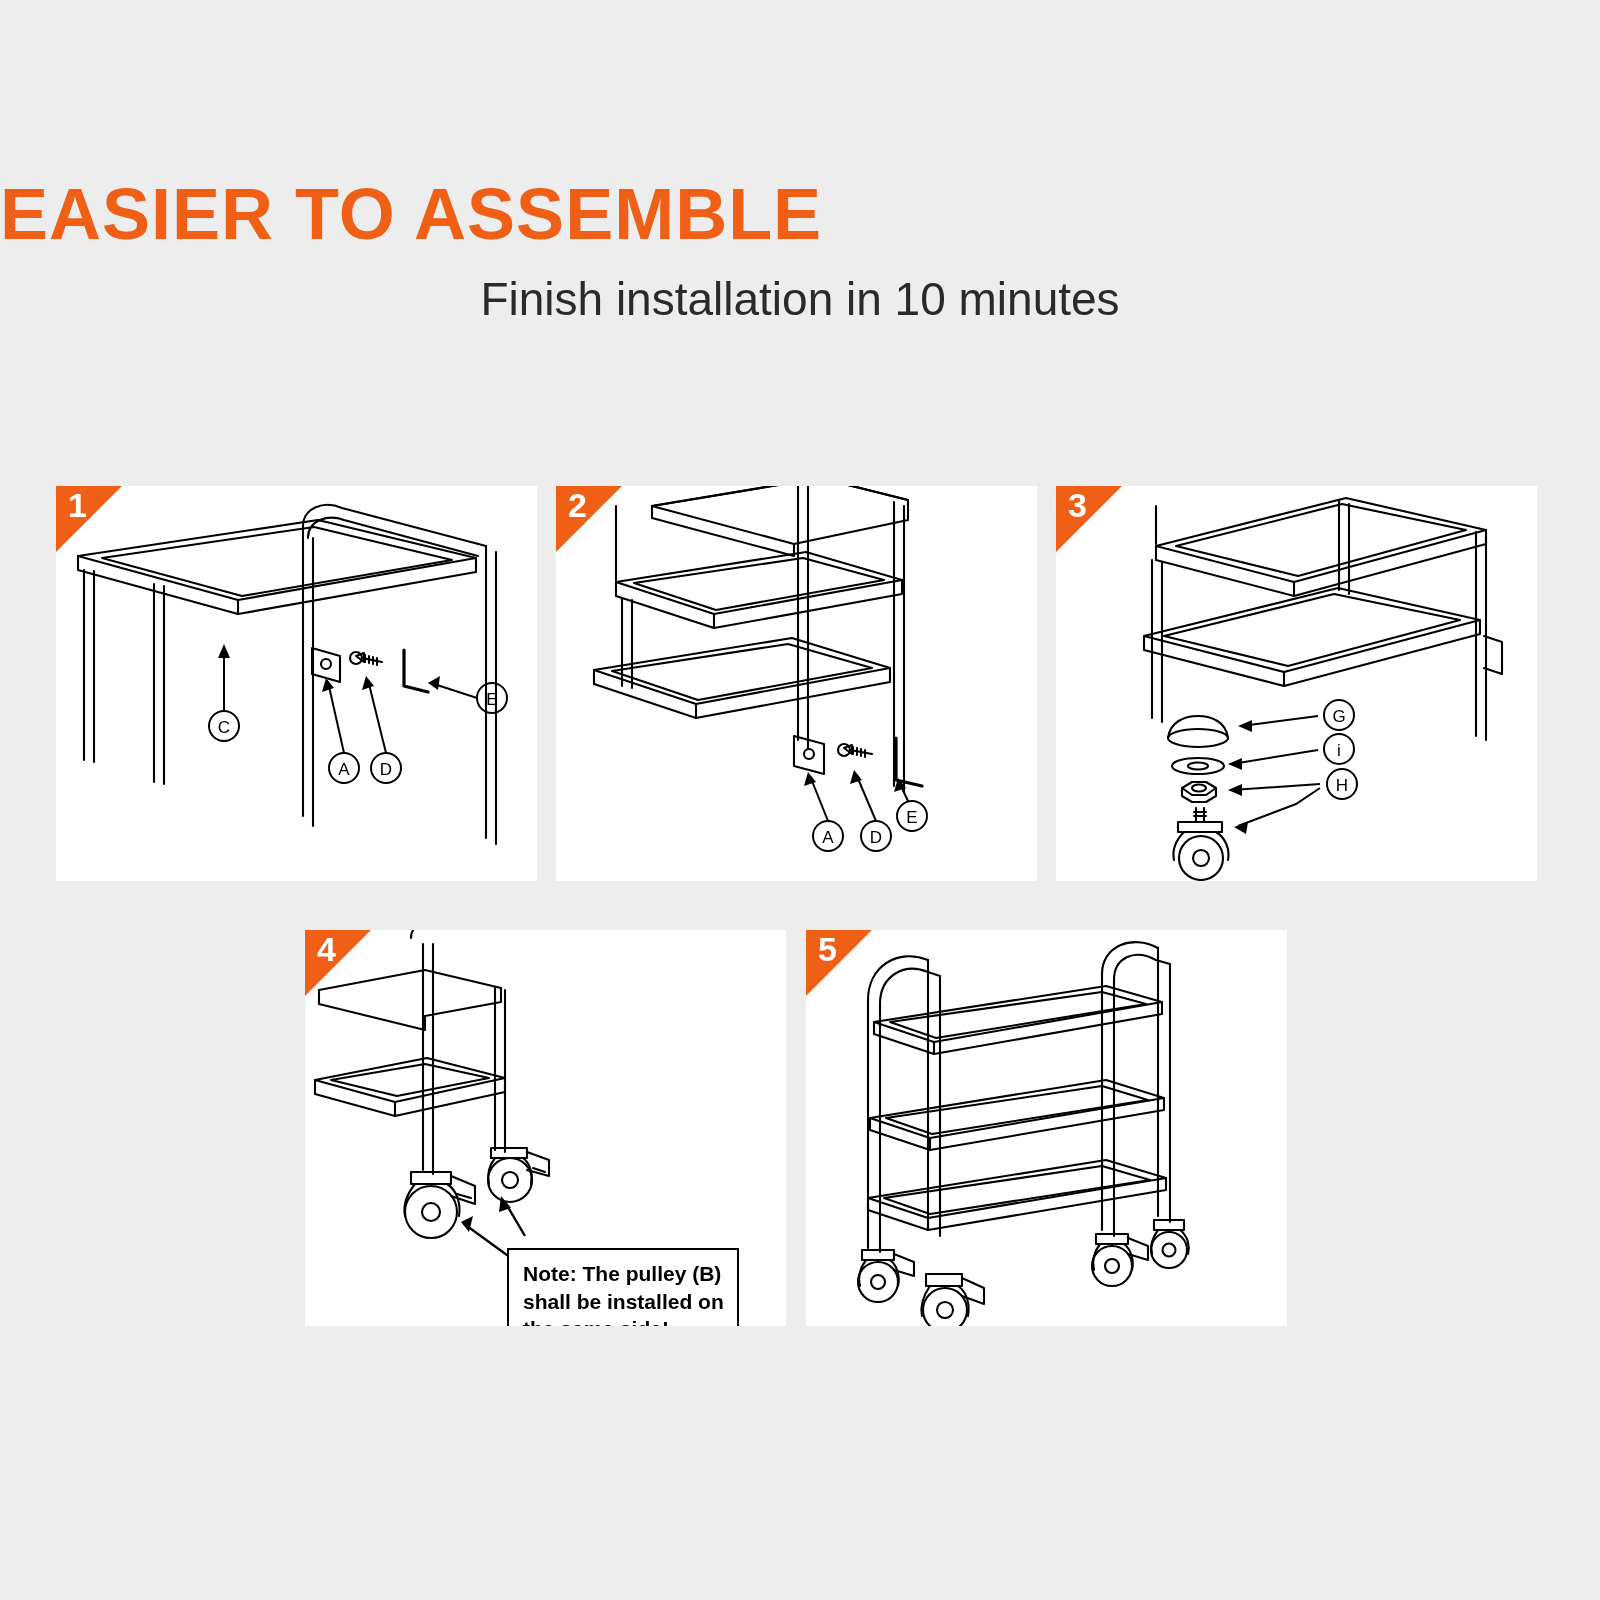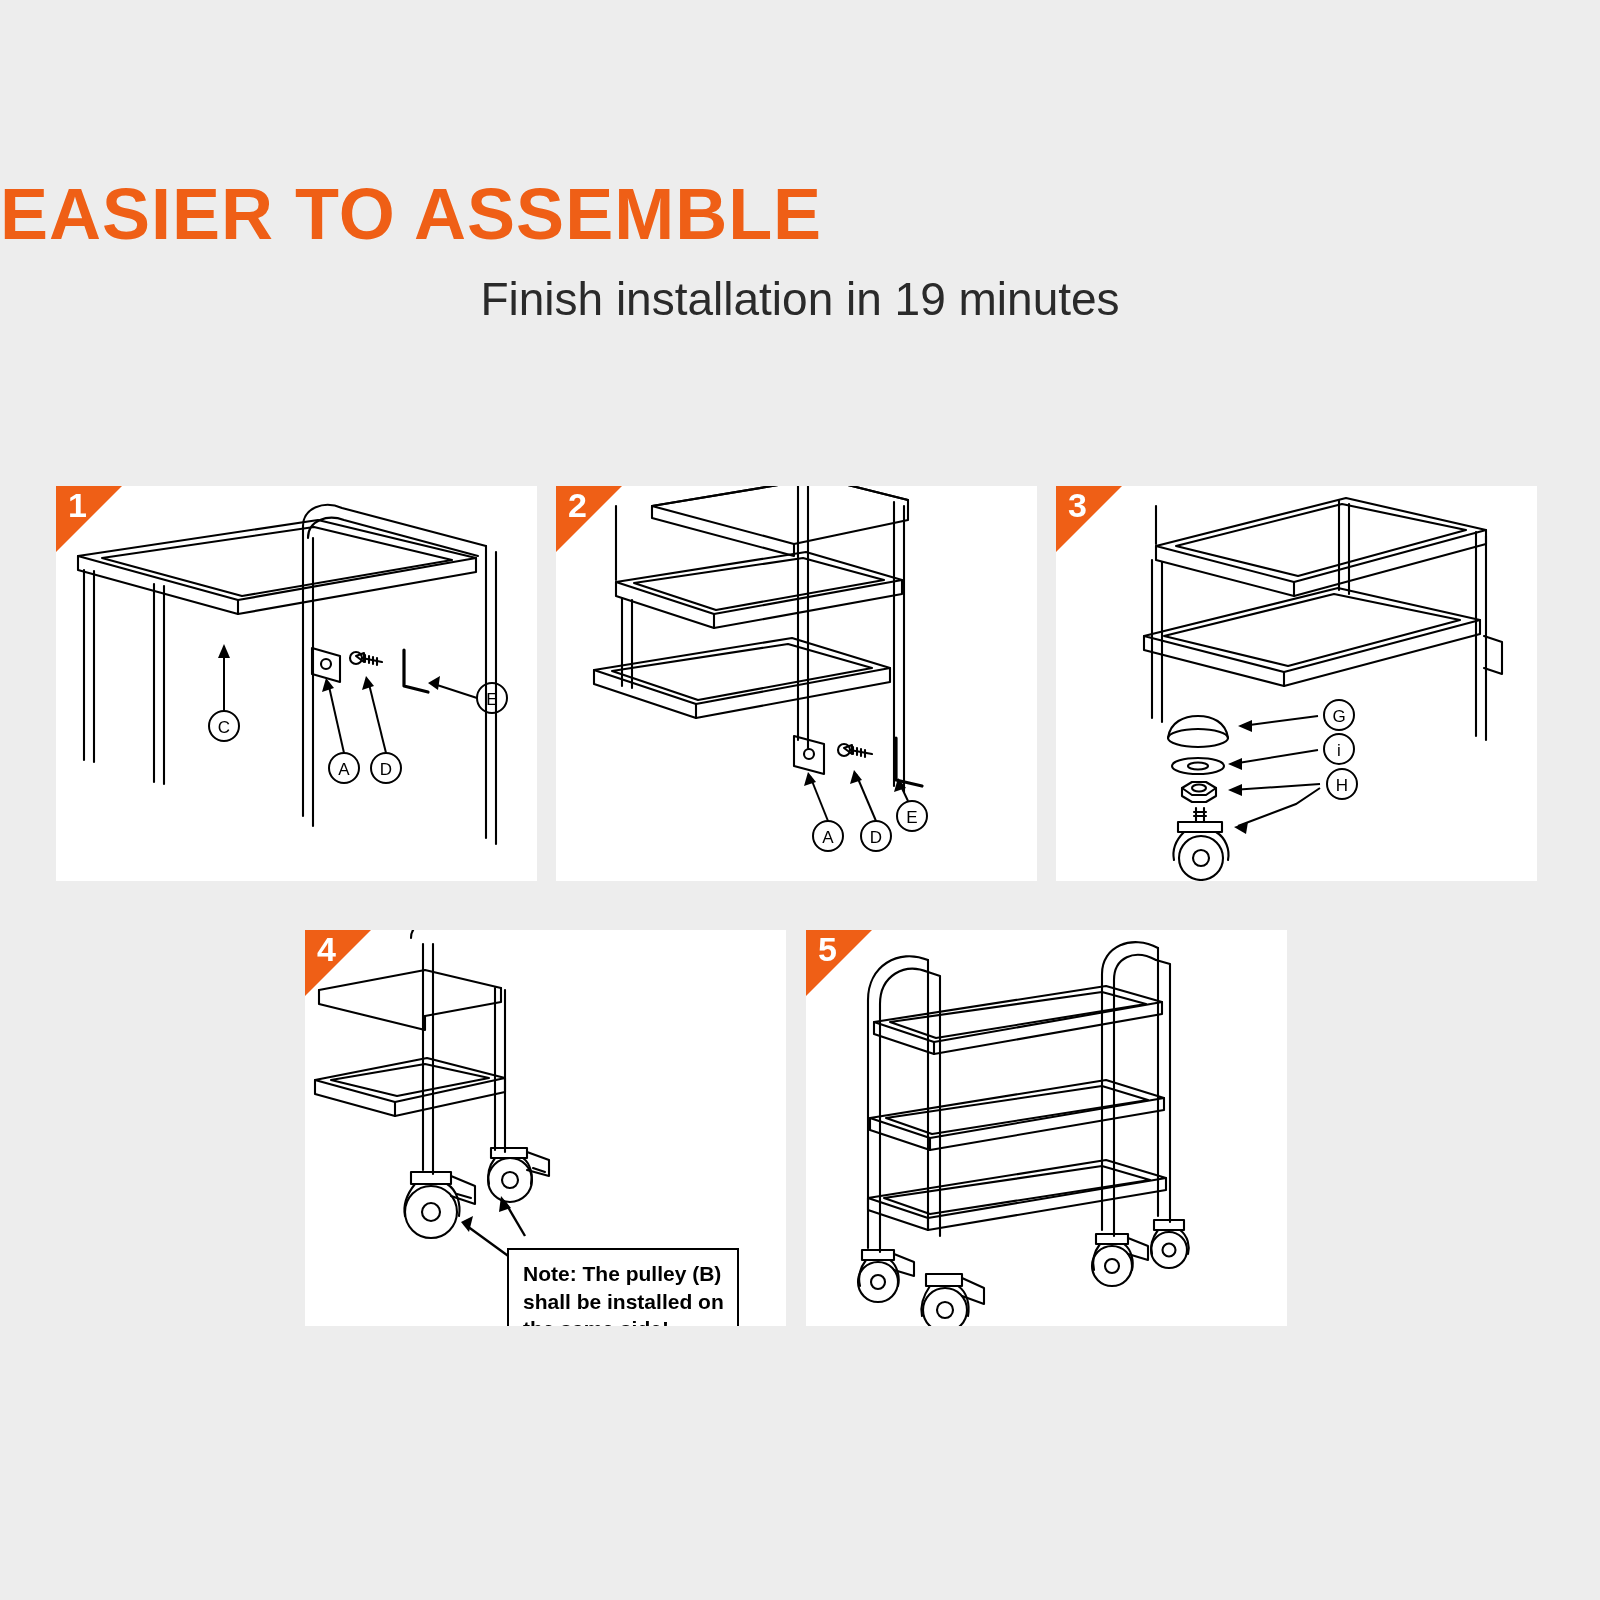--- a/index.html
+++ b/index.html
@@ -80,21 +80,21 @@
     font-weight: bold;
     line-height: 1.32;
     color: #000;
     box-sizing: border-box;
   }
 </style>
 </head>
 <body>
 
 <div class="headline">EASIER TO ASSEMBLE</div>
-<div class="subhead">Finish installation in 19 minutes</div>
+<div class="subhead">Finish installation in 10 minutes</div>
 
 <div class="panel" style="left:56px; top:486px; width:481px; height:395px;">
   <div class="corner-badge">
     <div class="tri"></div>
     <div class="num">1</div>
   </div>
   <div class="svgwrap">
     <svg class="draw" viewBox="0 0 481 395" width="481" height="395">
       <g fill="none" stroke="#000" stroke-width="2.1" stroke-linecap="round" stroke-linejoin="round">
 

